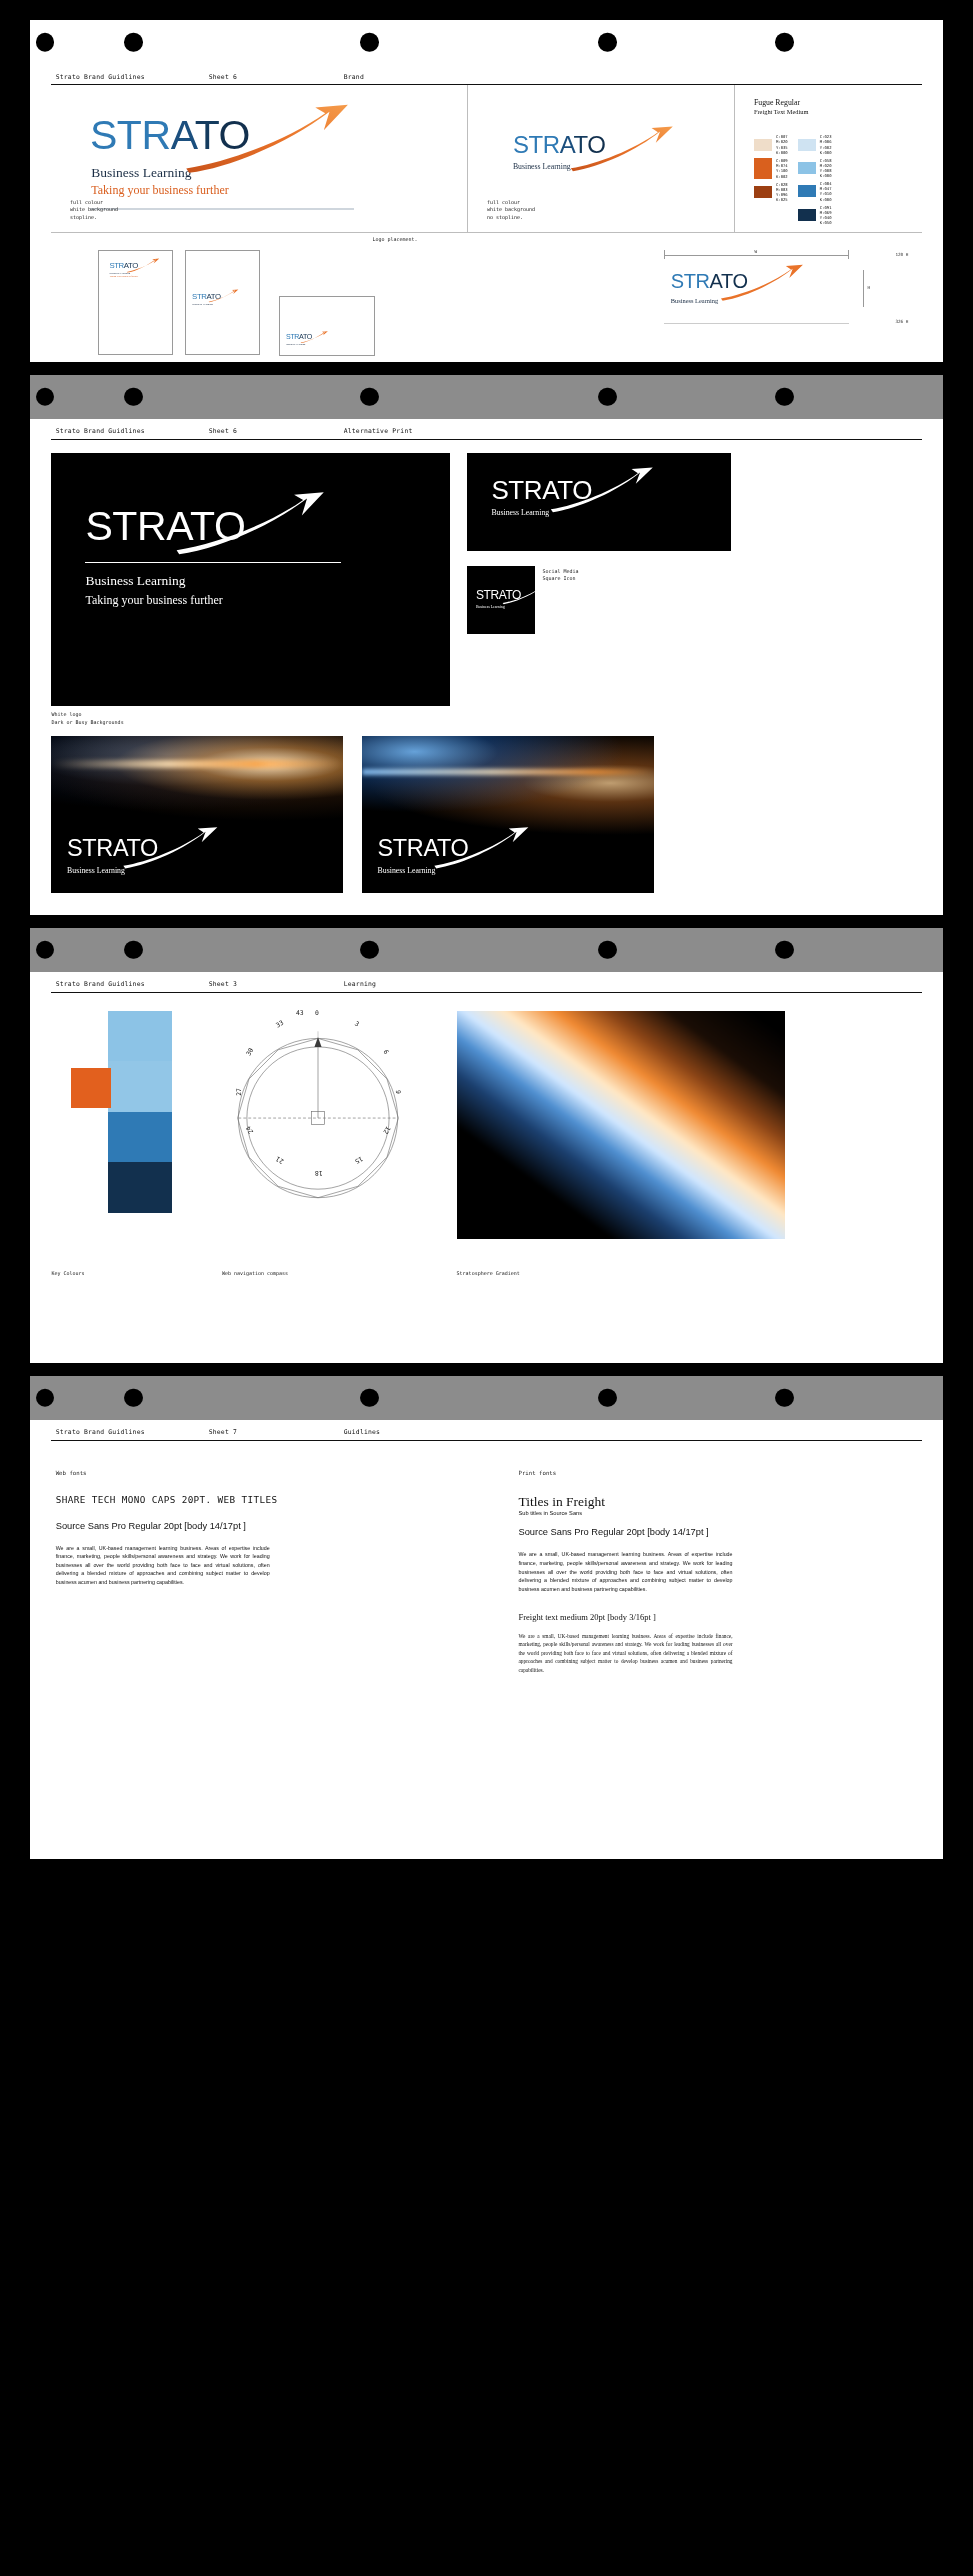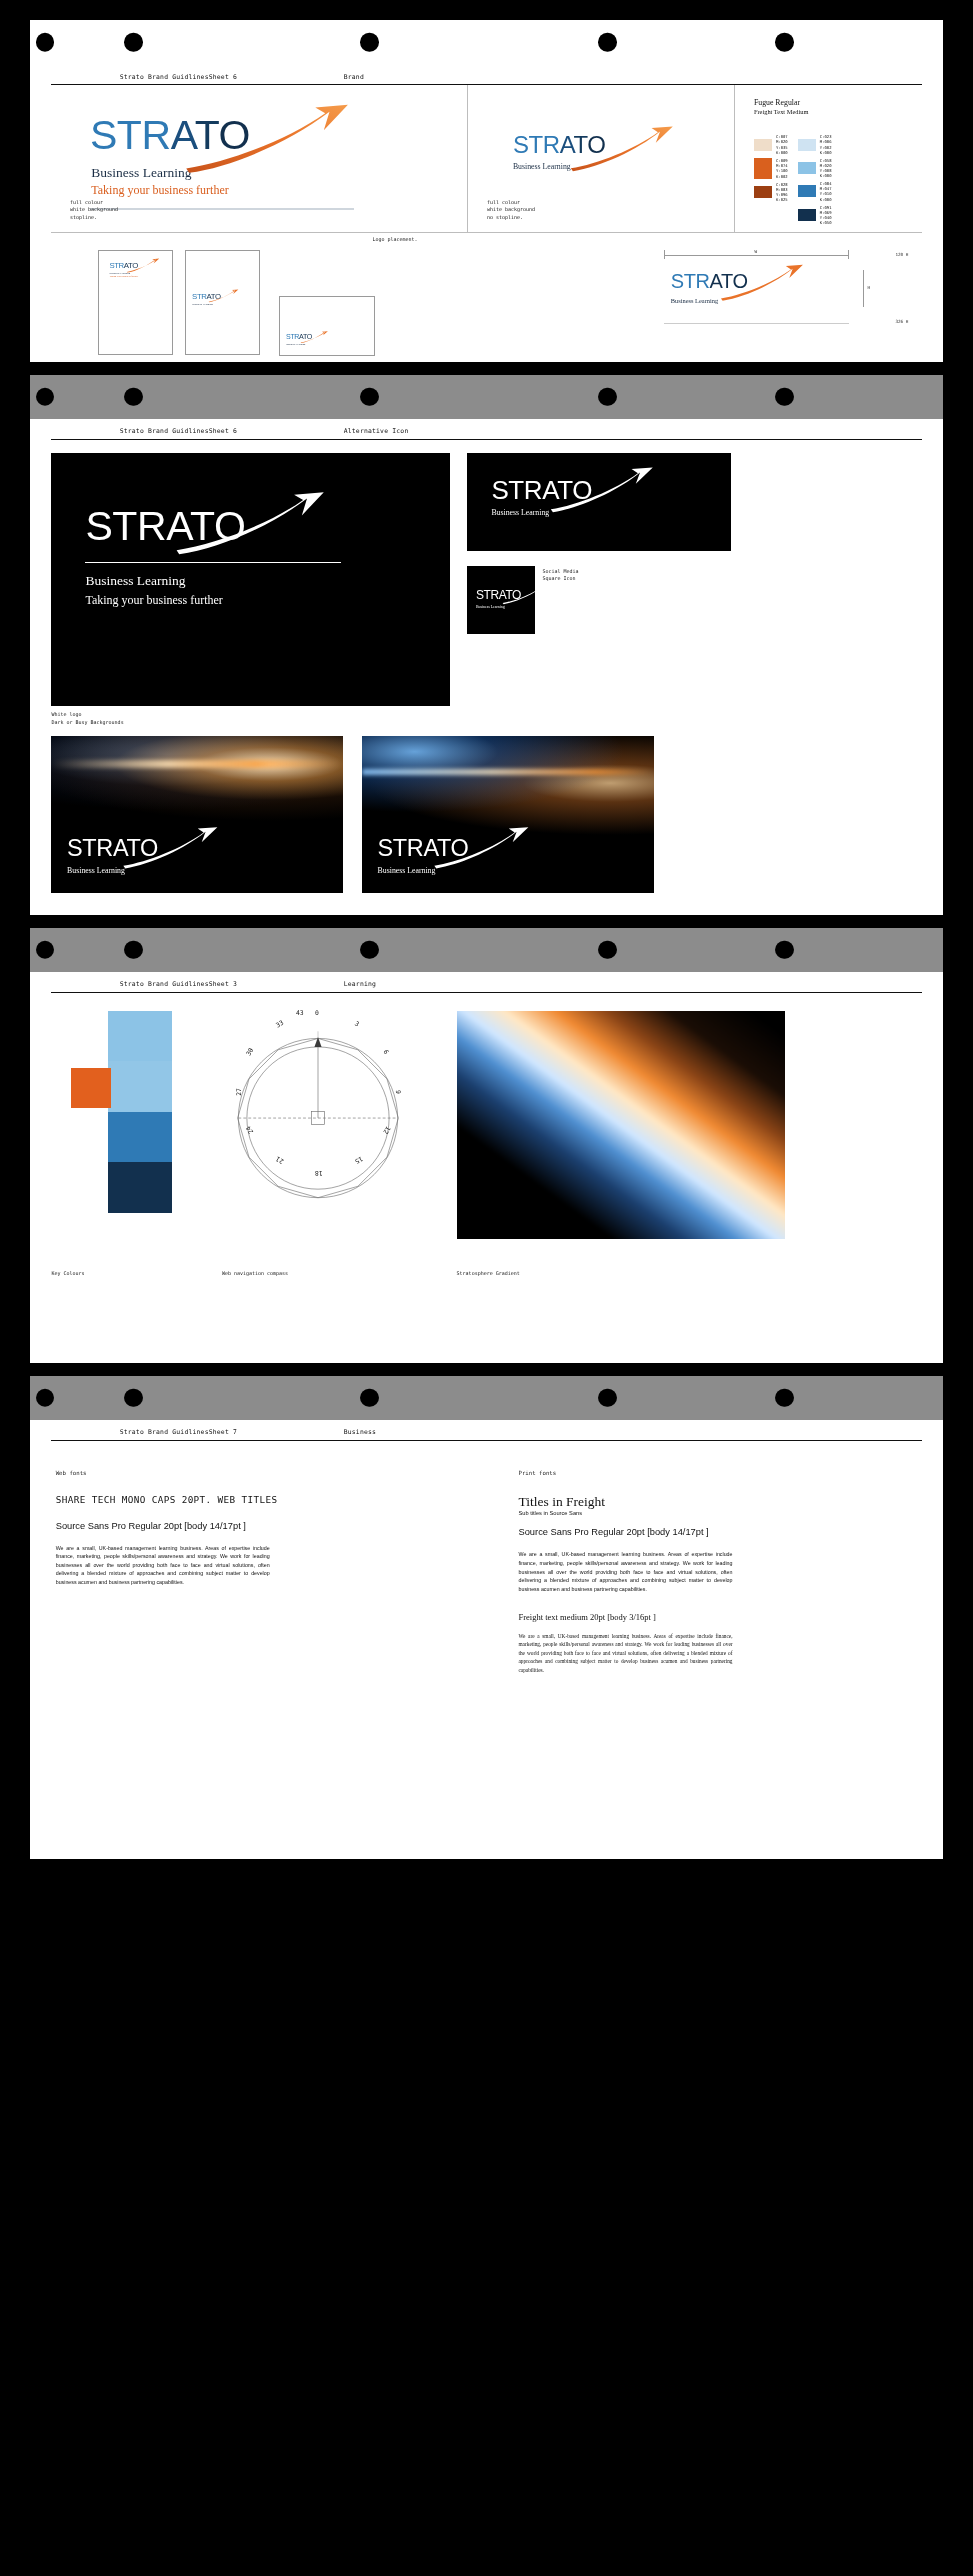--- a/index.html
+++ b/index.html
@@ -38,21 +38,21 @@
   .sheet-header {
     display:flex;
     align-items:flex-end;
     font-family:"DejaVu Sans Mono", monospace;
     font-size:6.4px;
     letter-spacing:0.2px;
     color:#111;
     padding:8.5px 4.3px 3.6px 4.3px;
     border-bottom:0.7px solid #111;
   }
-  .sheet-header .h-brand { width:153px;text-align:right; }
+  .sheet-header .h-brand { width:153px; }
   .sheet-header .h-sheet { width:135px; }
   .sheet-header .h-topic { flex:1; }
   .sheet-body { position:relative; }
 
   .spacer-black { height:13px; background:#000; }
   .grey-gap { height:13px; background:#000; }
 
   
   .wordmark { position:relative; display:inline-block; }
   .wordmark .w-text {
@@ -394,21 +394,21 @@
       <div class="binder-hole" style="left:94px"></div>
       <div class="binder-hole" style="left:330px"></div>
       <div class="binder-hole" style="left:568px"></div>
       <div class="binder-hole" style="left:745px"></div>
     </div>
 
     <div class="sheet">
       <div class="sheet-header">
         <div class="h-brand">Strato Brand Guidlines</div>
         <div class="h-sheet">Sheet 6</div>
-        <div class="h-topic">Alternative Icon</div>
+        <div class="h-topic">Alternative Print</div>
       </div>
 
       <div class="sheet-body s2-grid">
         <div style="display:flex; gap:17px; align-items:flex-start">
 
           <div class="blk" style="width:399px;height:253px">
             <div class="wordmark" style="position:absolute;left:34px;top:53px">
               <svg class="arrow-svg" width="157" height="71" style="left:88px;top:-18.5px" viewBox="0 0 240 110">
                 <path d="M8 104 C70 96 150 60 206 18 L198 44 L232 8 L186 12 L200 20 C146 58 66 88 4 98 Z" fill="#ffffff"></path>
               </svg>
@@ -578,21 +578,21 @@
       <div class="binder-hole" style="left:94px"></div>
       <div class="binder-hole" style="left:330px"></div>
       <div class="binder-hole" style="left:568px"></div>
       <div class="binder-hole" style="left:745px"></div>
     </div>
 
     <div class="sheet" style="padding-bottom:185px">
       <div class="sheet-header">
         <div class="h-brand">Strato Brand Guidlines</div>
         <div class="h-sheet">Sheet 7</div>
-        <div class="h-topic">Business</div>
+        <div class="h-topic">Guidlines</div>
       </div>
 
       <div class="sheet-body" style="display:flex;gap:64px;padding:28.5px 4.3px 0 4.3px">
 
         <div class="type-col">
           <div class="t-head">Web fonts</div>
           <div class="mono-title">SHARE TECH MONO CAPS 20PT. WEB TITLES</div>
           <div class="srcsans-line">Source Sans Pro Regular 20pt [body 14/17pt ]</div>
           <div class="body-para">We are a small, UK-based management learning business. Areas of expertise include finance, marketing, people skills/personal awareness and strategy. We work for leading businesses all over the world providing both face to face and virtual solutions, often delivering a blended mixture of approaches and combining subject matter to develop business acumen and business partnering capabilities.</div>
         </div>

